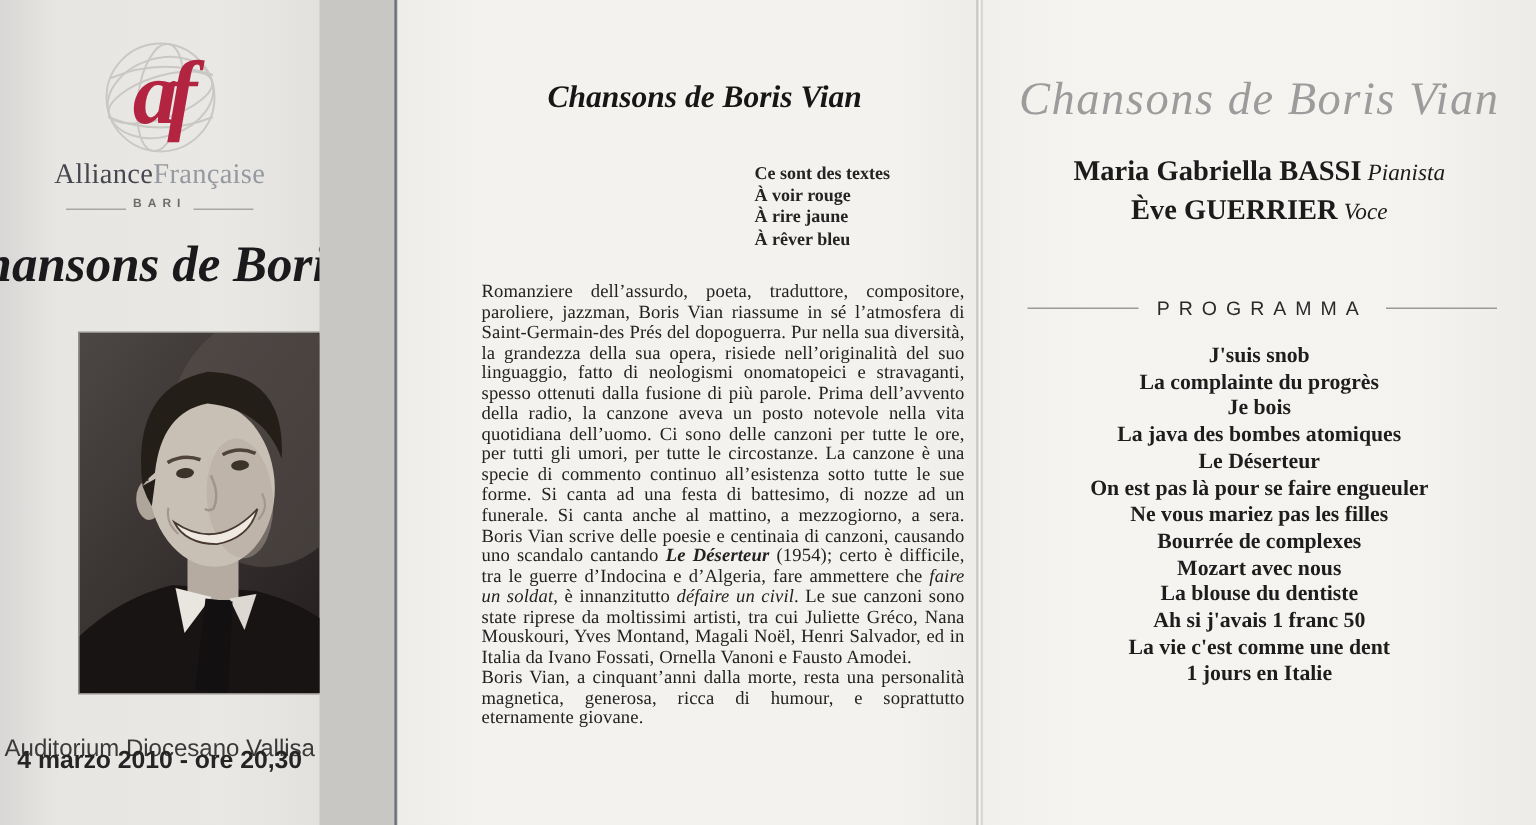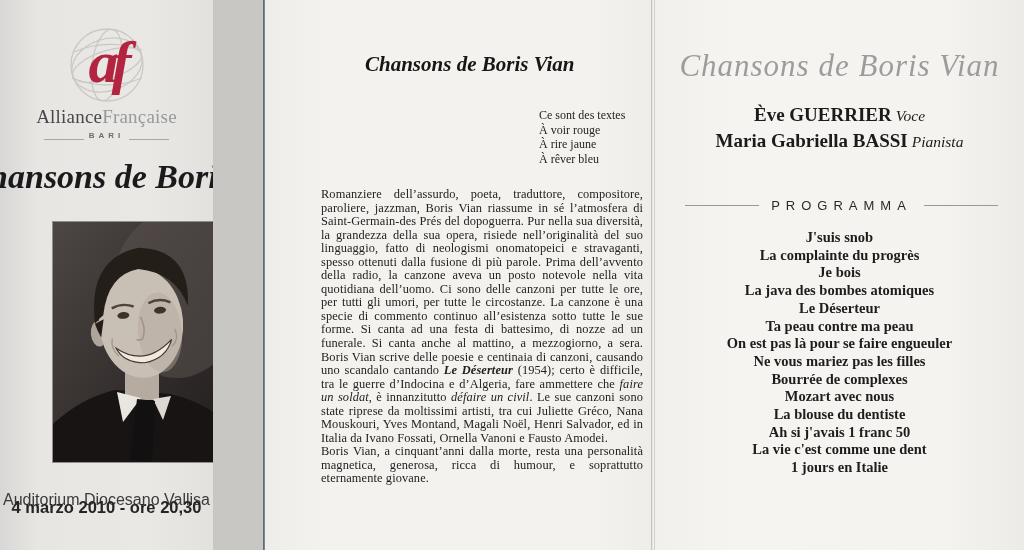--- a/index.html
+++ b/index.html
@@ -48,21 +48,21 @@
 
   .venue-line { position:absolute; top:491px; left:0; width:100%; text-align:center;
     font-family:"Liberation Sans",sans-serif; font-size:16px; color:#3a3a3a; }
   .date-line  { position:absolute; top:498px; left:0; width:100%; text-align:center;
     font-family:"Liberation Sans",sans-serif; font-size:16.5px; font-weight:700; color:#242424; }
 
   
   .mid-title { position:absolute; top:52px; left:100px;
     font-style:italic; font-weight:700; font-size:21px; color:#161616; }
   .epigraph { position:absolute; top:108px; left:238px;
-    font-size:12px; font-weight:400; line-height:14.6px; color:#242424;margin-left:36px; }
+    font-size:12px; font-weight:700; line-height:14.6px; color:#242424; }
   .bio { position:absolute; top:188px; left:56px; width:322px;
     font-size:12.4px; line-height:13.55px; text-align:justify; color:#222;
     letter-spacing:.1px; }
   .bio .bit { font-style:italic; font-weight:700; }
   .bio .it  { font-style:italic; }
   .bio p + p { margin-top:0; }
 
   
   .right-title { position:absolute; top:48px; left:0; width:100%; text-align:center;
     font-style:italic; font-size:31px; color:#9c9c9c; letter-spacing:1px; }
@@ -175,42 +175,41 @@
     </div>
   </div>
 
   <div id="crease"></div>
 
   <div class="panel" id="panel-right">
     <div class="right-title">Chansons de Boris Vian</div>
 
     <div class="performers">
       <div>
+        <span class="performer-name">Maria Gabriella BASSI</span>
+        <span class="performer-role">Pianista</span>
+      </div>
+      <div>
         <span class="performer-name">Ève GUERRIER</span>
         <span class="performer-role">Voce</span>
-      </div>
-      <div>
-        <span class="performer-name">Maria Gabriella BASSI</span>
-        <span class="performer-role">Pianista</span>
       </div>
     </div>
 
     <div class="programma-row">
       <span class="rule"></span>
       <span class="programma-label">PROGRAMMA</span>
       <span class="rule"></span>
     </div>
 
     <div class="program-list">
         <div class="program-item">J'suis snob</div>
         <div class="program-item">La complainte du progrès</div>
         <div class="program-item">Je bois</div>
         <div class="program-item">La java des bombes atomiques</div>
         <div class="program-item">Le Déserteur</div>
-        <div class="program-item">Ta peau contre ma peau</div>
         <div class="program-item">On est pas là pour se faire engueuler</div>
         <div class="program-item">Ne vous mariez pas les filles</div>
         <div class="program-item">Bourrée de complexes</div>
         <div class="program-item">Mozart avec nous</div>
         <div class="program-item">La blouse du dentiste</div>
         <div class="program-item">Ah si j'avais 1 franc 50</div>
         <div class="program-item">La vie c'est comme une dent</div>
         <div class="program-item">1 jours en Italie</div>
       </div>
   </div>

